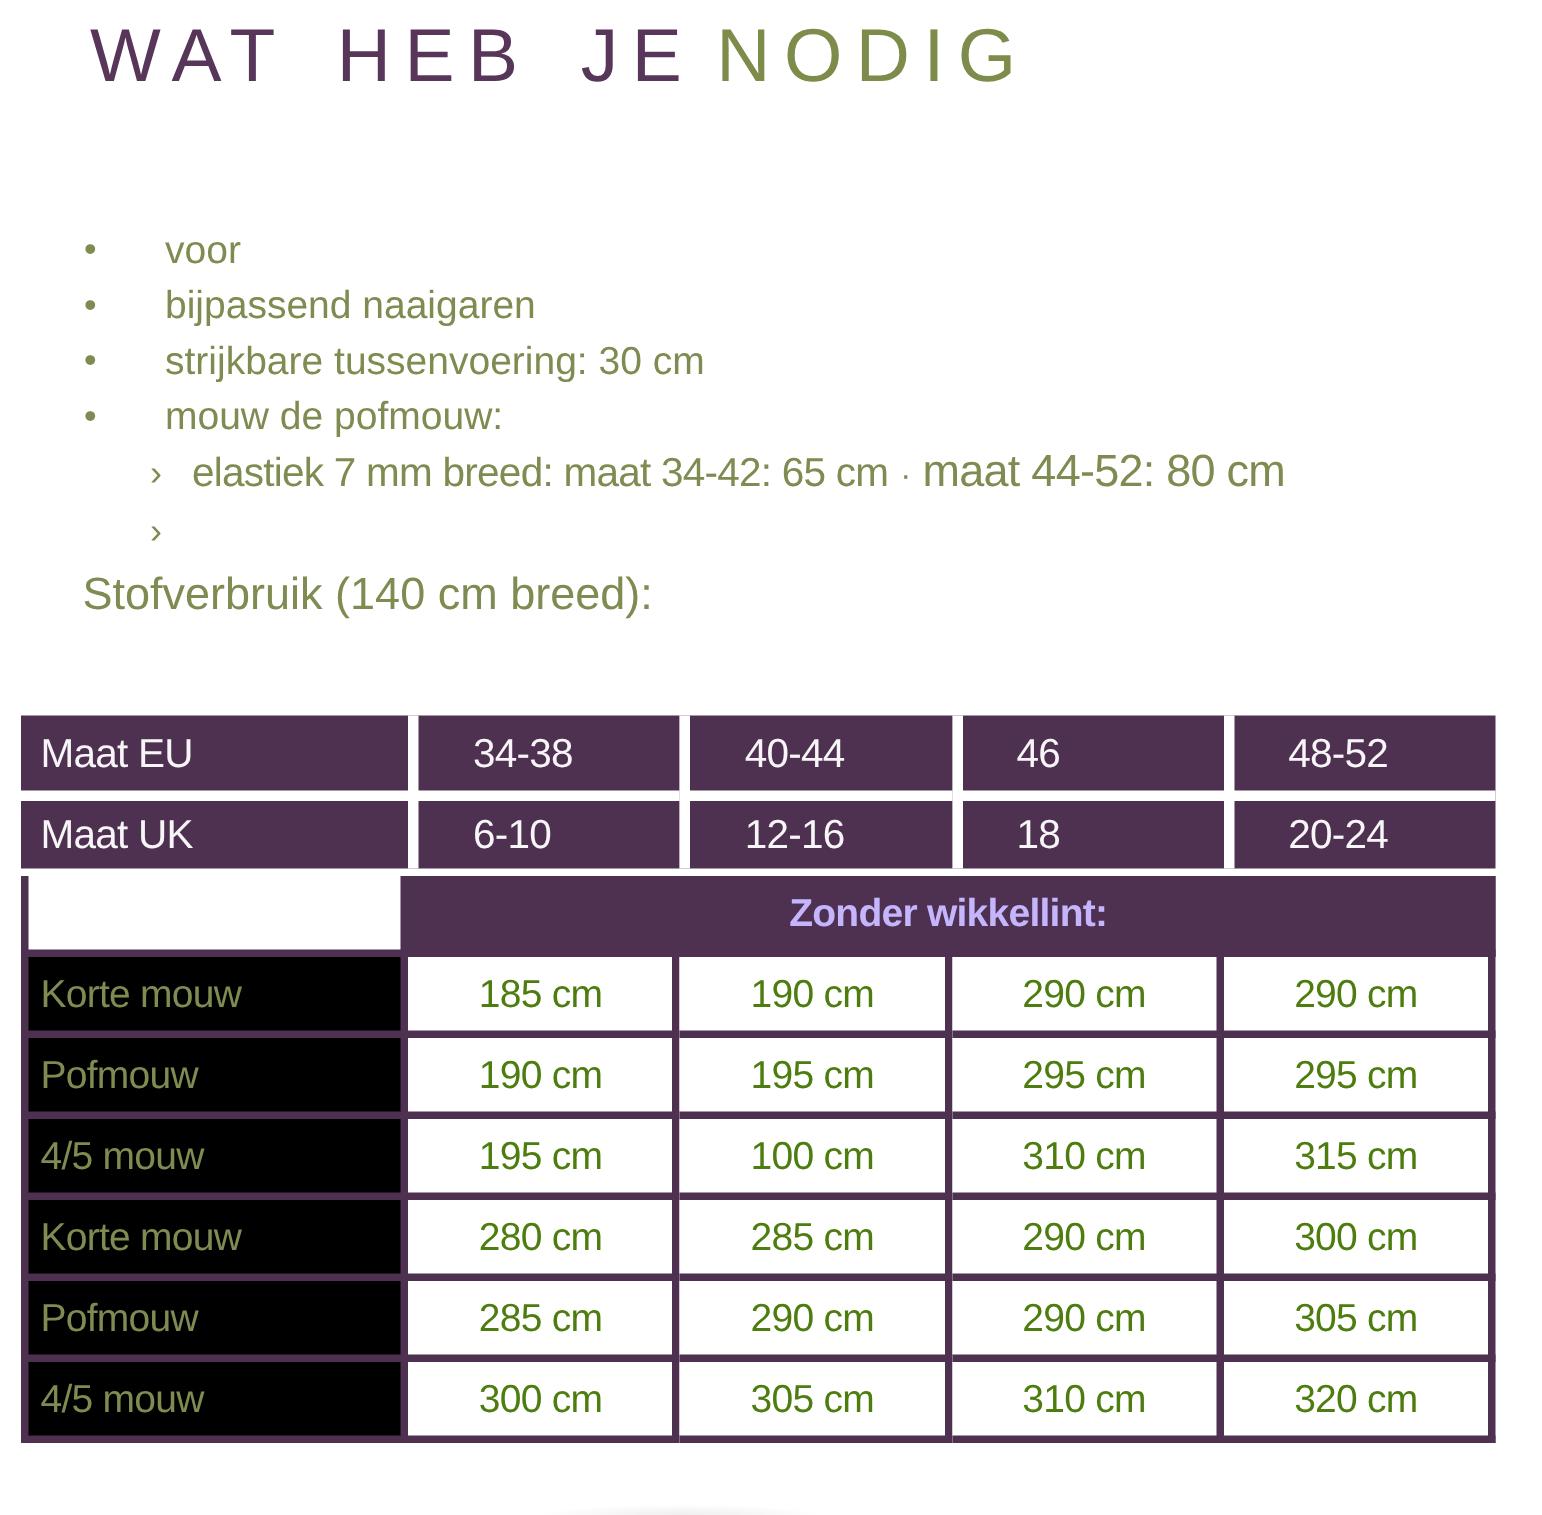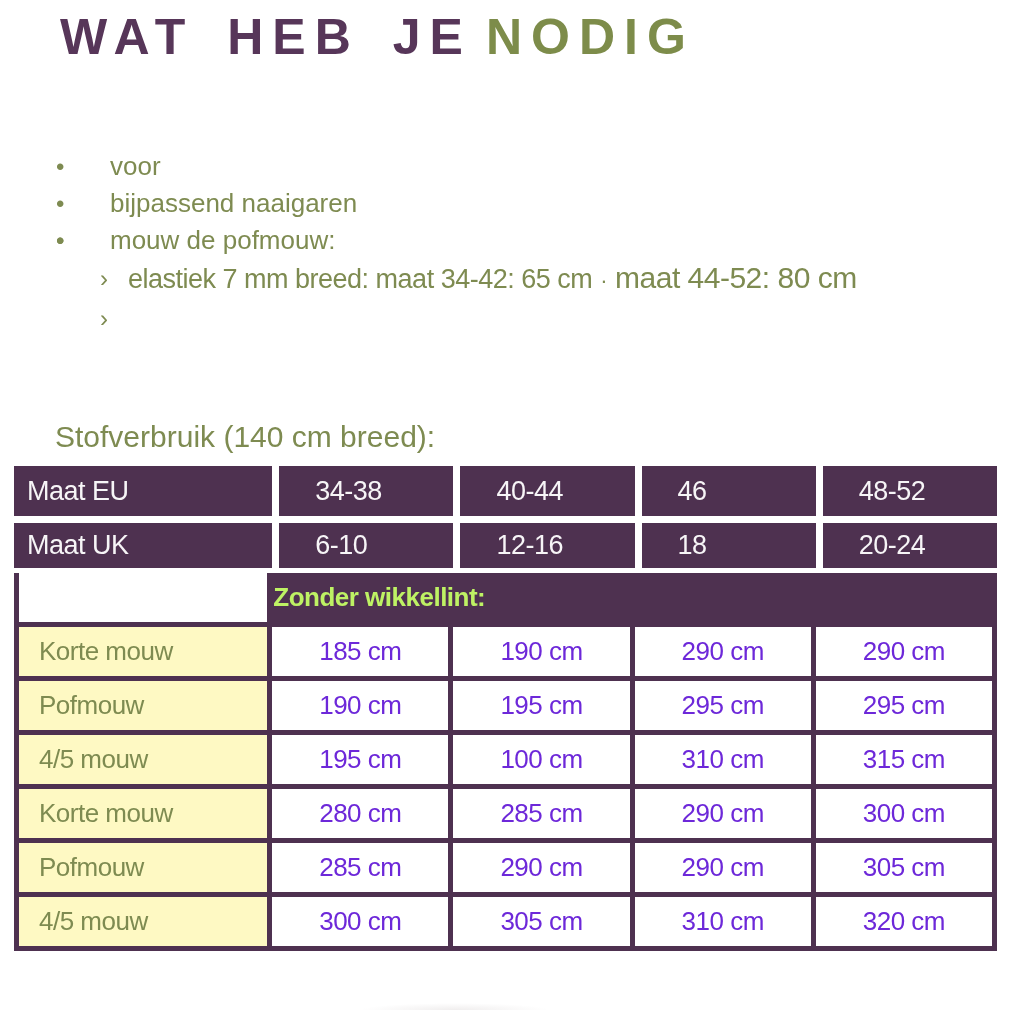--- a/index.html
+++ b/index.html
@@ -15,21 +15,21 @@
     background: #ffffff;
     overflow: hidden;
   }
 
   
   .title {
     position: absolute;
     left: 60px;
     top: 8px;
     font-size: 50px;
-    font-weight: 700;
+    font-weight: 400;
     letter-spacing: 9px;
     word-spacing: 10px;
     white-space: nowrap;
   }
   .title .t1 { color: #573659; }
   .title .t2 { color: #7d8c4a; margin-left: 14px; }
 
   
   .materials {
     position: absolute;
@@ -70,31 +70,31 @@
     font-size: 22px;
   }
   .mat-sub .extra {
     font-size: 30px;
   }
 
   
   .usage-heading {
     position: absolute;
     left: 55px;
-    top: 420px;
+    top: 380px;
     font-size: 30px;
     color: #7e8b51;
     white-space: nowrap;
   }
 
   
   .tables {
     position: absolute;
     left: 14px;
-    top: 466px;
+    top: 477px;
     width: 984px;
   }
   table {
     border-spacing: 0;
     table-layout: fixed;
     width: 983px;
   }
   col.c1 { width: 258px; }
   col.c2, col.c3, col.c4, col.c5 { width: 181px; }
 
@@ -122,32 +122,32 @@
     font-size: 26px;
     letter-spacing: -0.5px;
     vertical-align: middle;
     white-space: nowrap;
     overflow: hidden;
   }
   table.body td.rowlabel, table.body td.corner { border-left: 5px solid #4e3150; }
   table.body td.corner { background: #ffffff; }
   table.body td.band {
     background: #4e3150;
-    color: #bef264;
-    text-align: left;
+    color: #c4b5fd;
+    text-align: center;
     font-weight: 700;
     font-size: 26px;
   }
   table.body td.rowlabel {
     color: #7e8b51;
-    padding-left: 20px;
-    background: #fef9c3;
+    padding-left: 8px;
+    background: #000000;
   }
   table.body td.val {
-    color: #6d28d9;
+    color: #4d7c0f;
     text-align: center;
     background: #ffffff;
   }
 
   
   .bottom-smudge {
     position: absolute;
     left: 360px;
     top: 1003px;
     width: 190px;
@@ -169,20 +169,21 @@
     <div class="mat-item">
       <span class="marker">•</span>
       <span>voor</span>
     </div>
     <div class="mat-item">
       <span class="marker">•</span>
       <span>bijpassend naaigaren</span>
     </div>
     <div class="mat-item">
       <span class="marker">•</span>
+      <span>strijkbare tussenvoering: 30 cm</span>
     </div>
     <div class="mat-item">
       <span class="marker">•</span>
       <span>mouw de pofmouw:</span>
     </div>
     <div class="mat-sub">
       <span class="marker">›</span>
       <span>elastiek 7 mm breed: maat 34-42: 65 cm</span><span class="sep">·</span><span class="extra">maat 44-52: 80 cm</span>
     </div>
     <div class="mat-sub">

